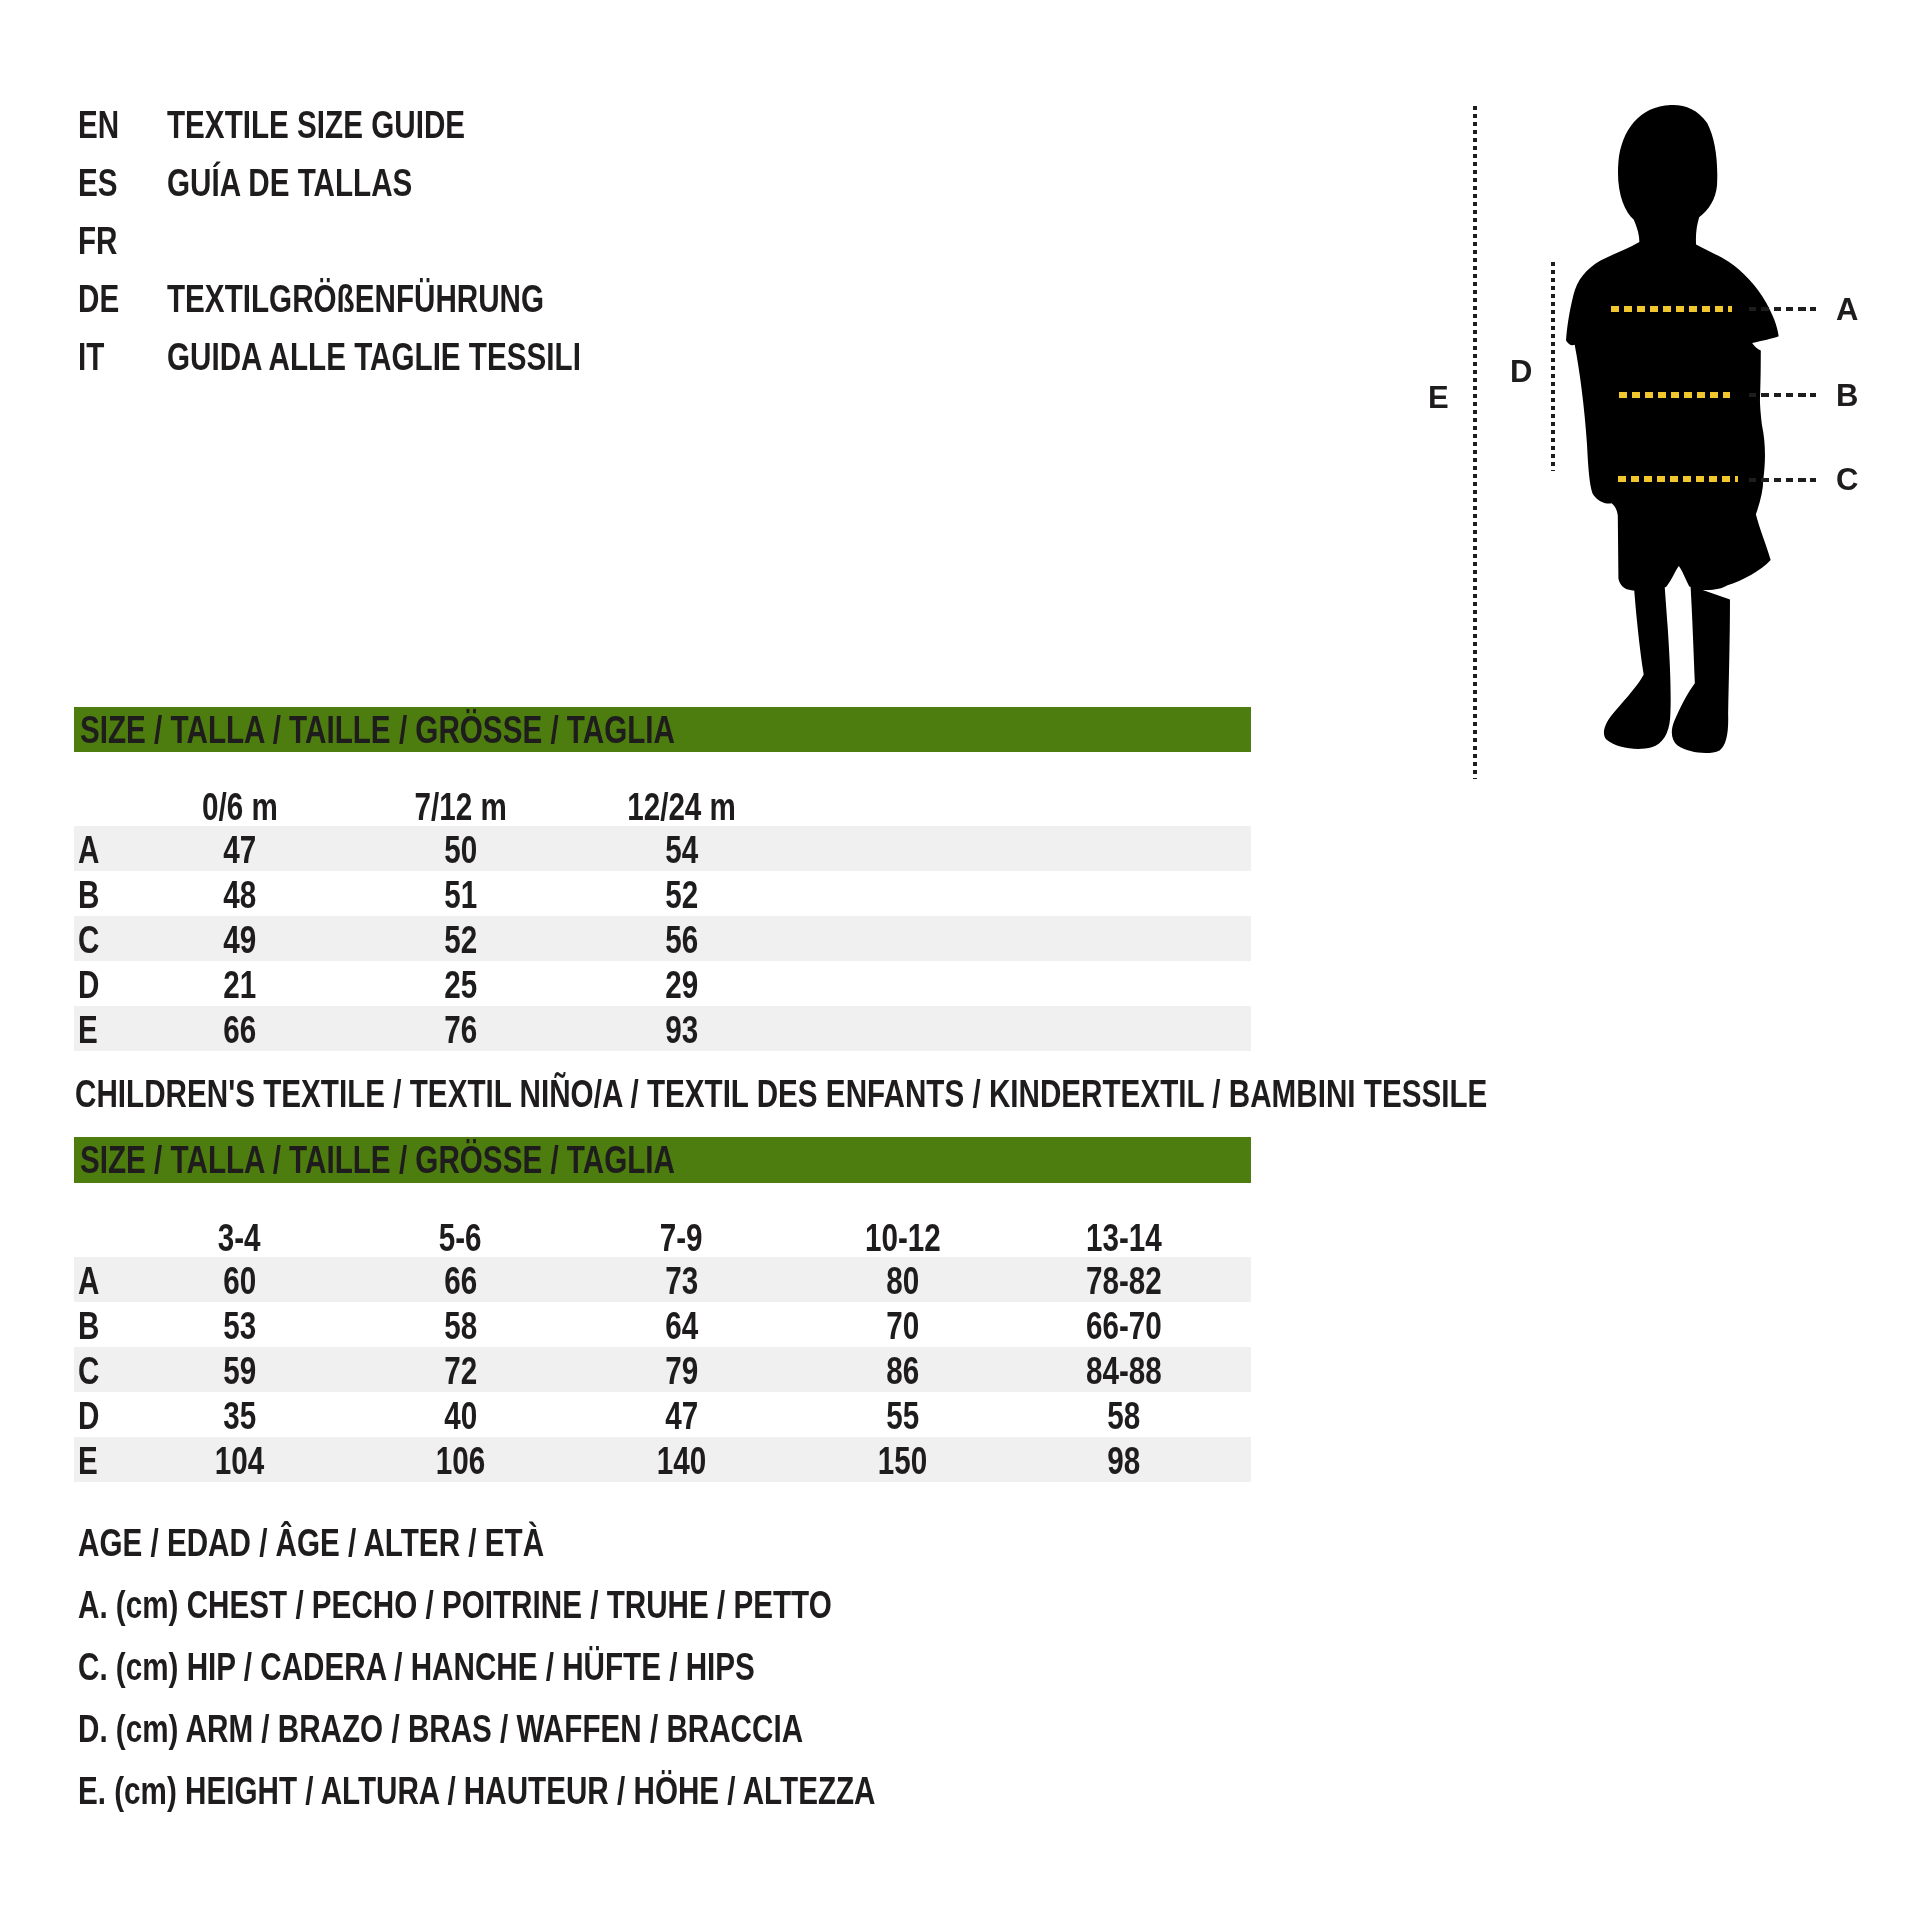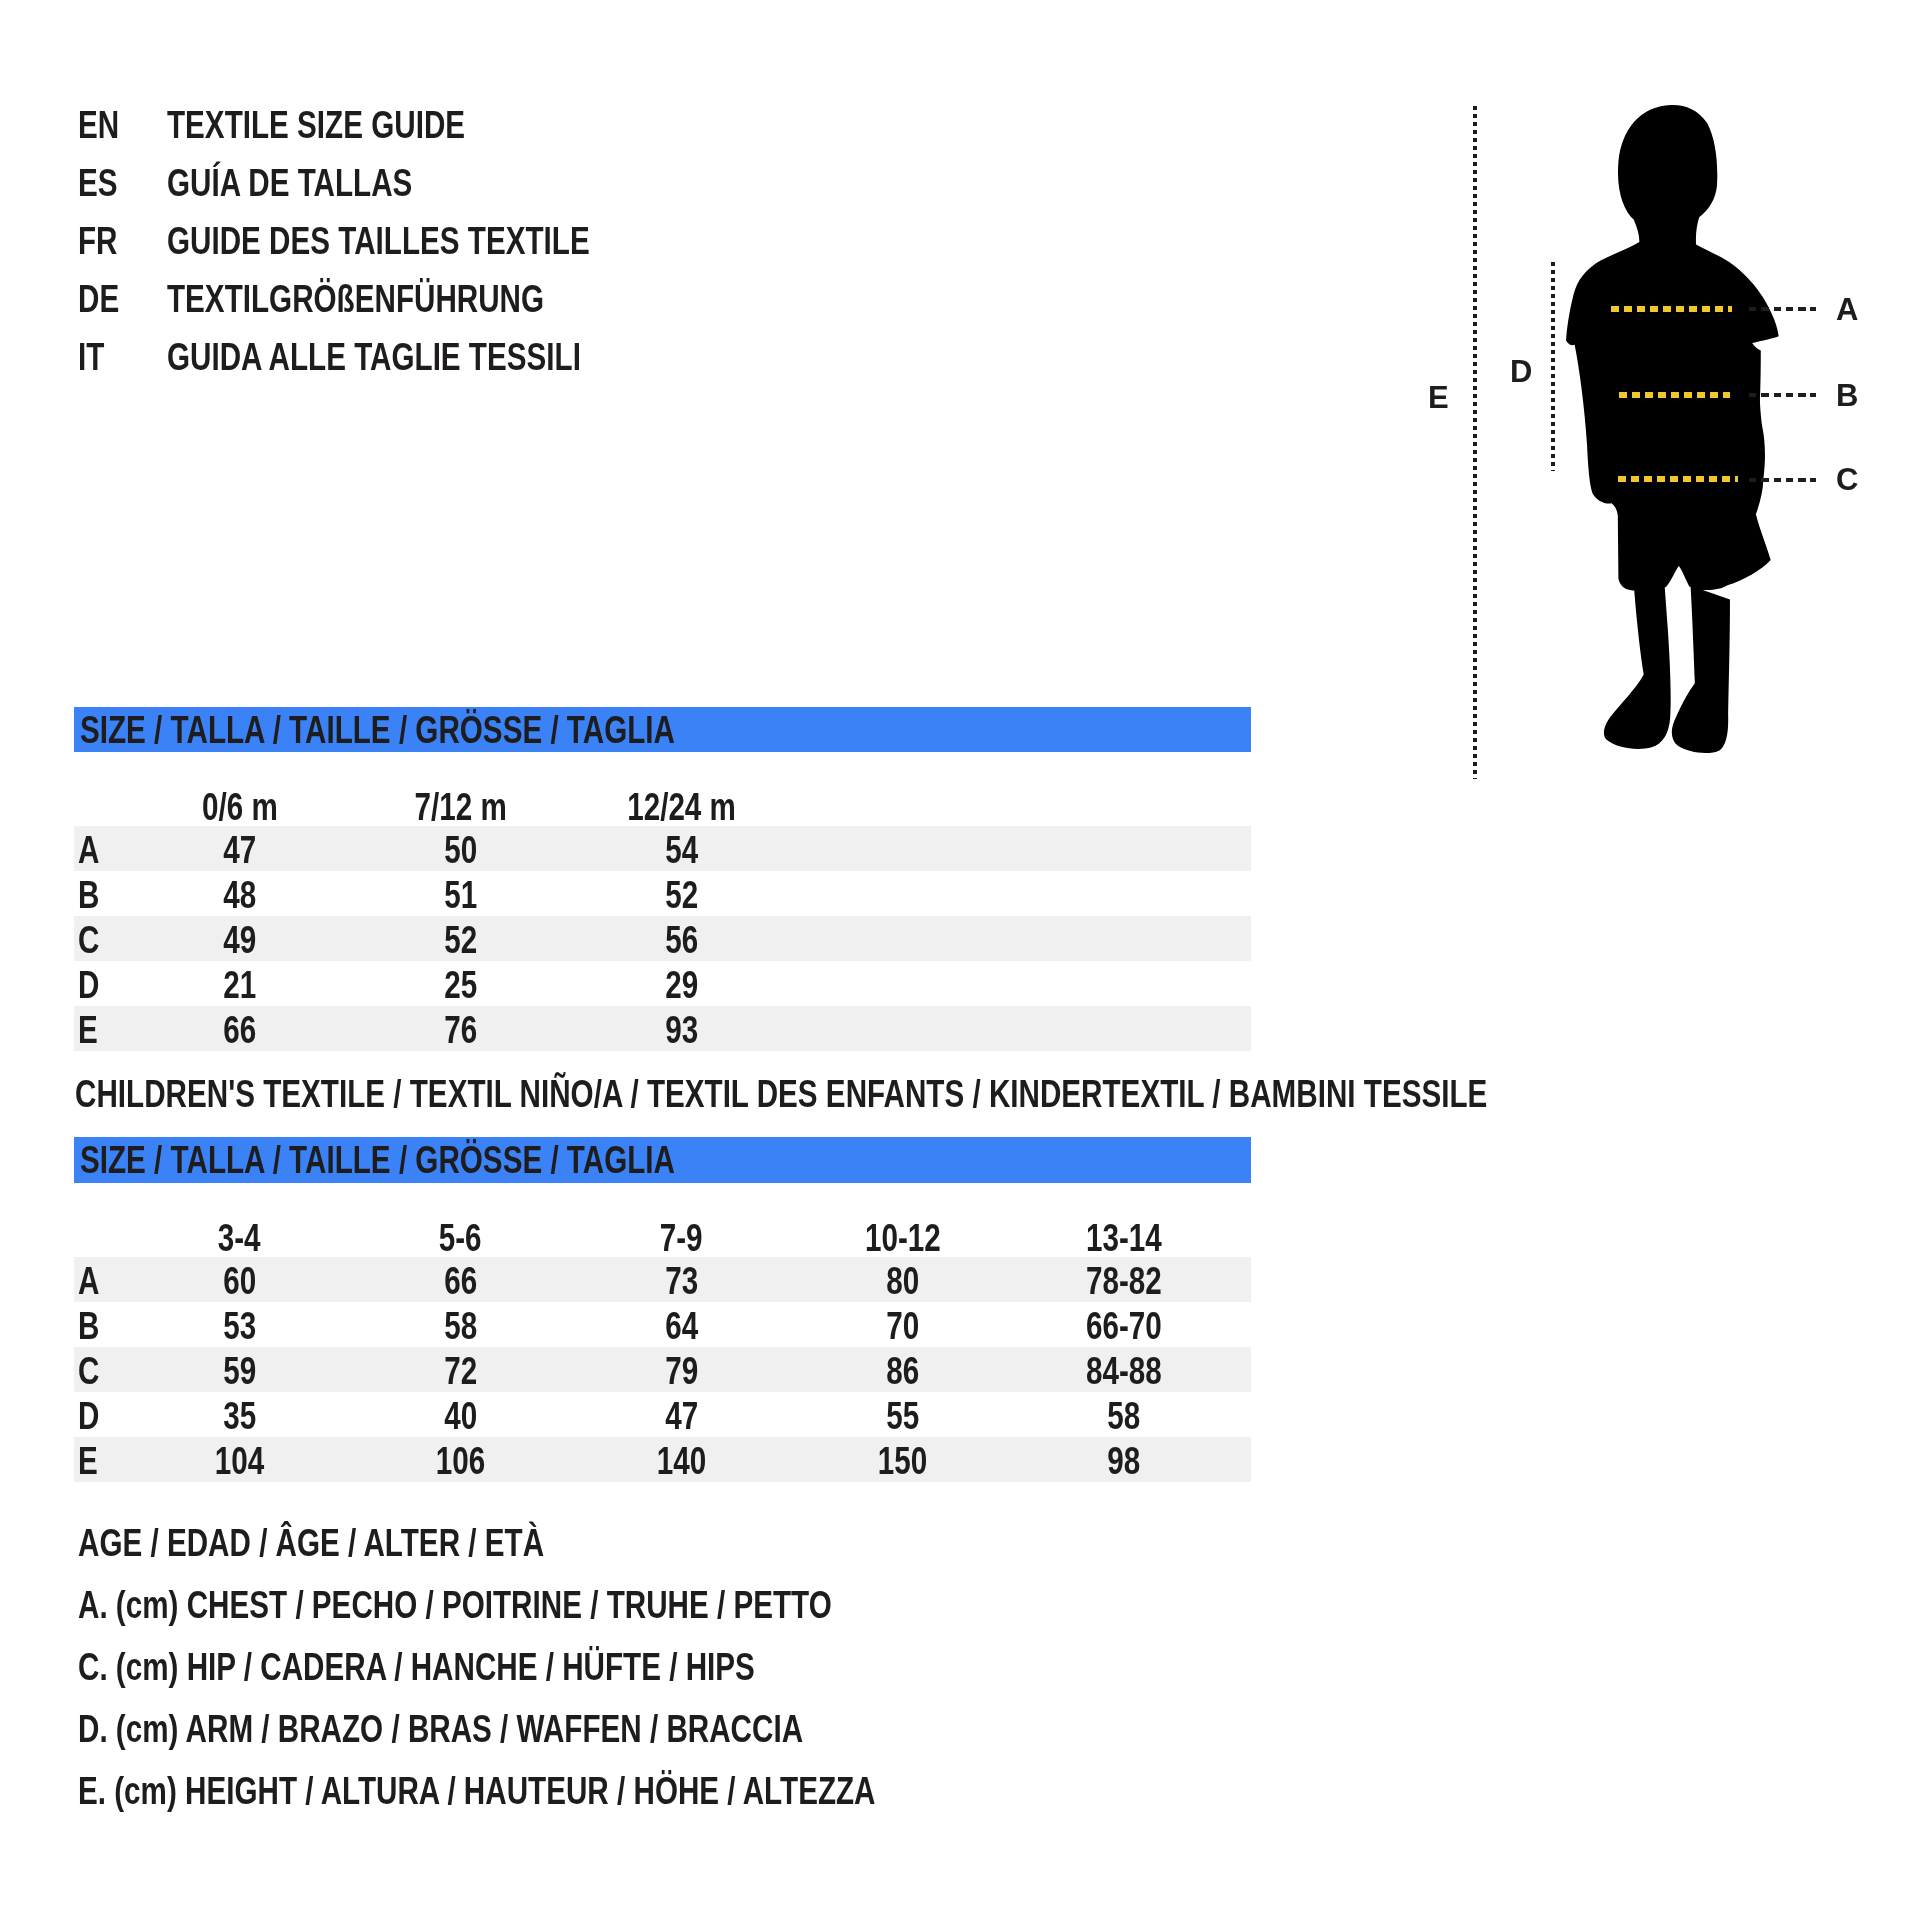--- a/index.html
+++ b/index.html
@@ -12,21 +12,21 @@
   .cond{display:inline-block;transform:scaleX(.76);transform-origin:0 50%;white-space:nowrap;}
   .condc{display:inline-block;transform:scaleX(.76);transform-origin:50% 50%;white-space:nowrap;}
   
   .langs{position:absolute;left:78px;top:96px;font-size:39px;font-weight:700;}
   .lrow{height:58px;line-height:58px;display:flex;}
   .lcode{width:89px;}
   
   .heading{position:absolute;left:75px;font-size:39px;font-weight:700;line-height:39px;}
   
   .table{position:absolute;left:74px;width:1177px;}
-  .bar{background:#3b82f6;display:flex;align-items:center;padding-left:6.2px;box-sizing:border-box;}
+  .bar{background:#4d7c0f;display:flex;align-items:center;padding-left:6.2px;box-sizing:border-box;}
   .bar{font-size:39px;font-weight:700;}
   .colhdr{display:flex;align-items:center;padding-top:8.6px;box-sizing:border-box;font-size:39px;font-weight:700;margin-top:28px;}
   .trow{display:flex;align-items:center;height:45px;padding-top:3.7px;box-sizing:border-box;font-size:39px;font-weight:700;}
   .trow.alt{background:#f0f0f0;}
   .cl{width:55px;padding-left:3.7px;box-sizing:border-box;text-align:left;}
   .cv{width:221px;text-align:center;}
   
   .legend{position:absolute;left:78px;top:1512px;font-size:39px;font-weight:700;}
   .legrow{height:62px;line-height:62px;}
   
@@ -44,21 +44,20 @@
     <div class="lrow">
       <div class="lcode"><span class="cond">EN</span></div>
       <div><span class="cond">TEXTILE SIZE GUIDE</span></div>
     </div>
     <div class="lrow">
       <div class="lcode"><span class="cond">ES</span></div>
       <div><span class="cond">GUÍA DE TALLAS</span></div>
     </div>
     <div class="lrow">
       <div class="lcode"><span class="cond">FR</span></div>
-      <div><span class="cond">GUIDE DES TAILLES TEXTILE</span></div>
     </div>
     <div class="lrow">
       <div class="lcode"><span class="cond">DE</span></div>
       <div><span class="cond">TEXTILGRÖßENFÜHRUNG</span></div>
     </div>
     <div class="lrow">
       <div class="lcode"><span class="cond">IT</span></div>
       <div><span class="cond">GUIDA ALLE TAGLIE TESSILI</span></div>
     </div>
   </div>

